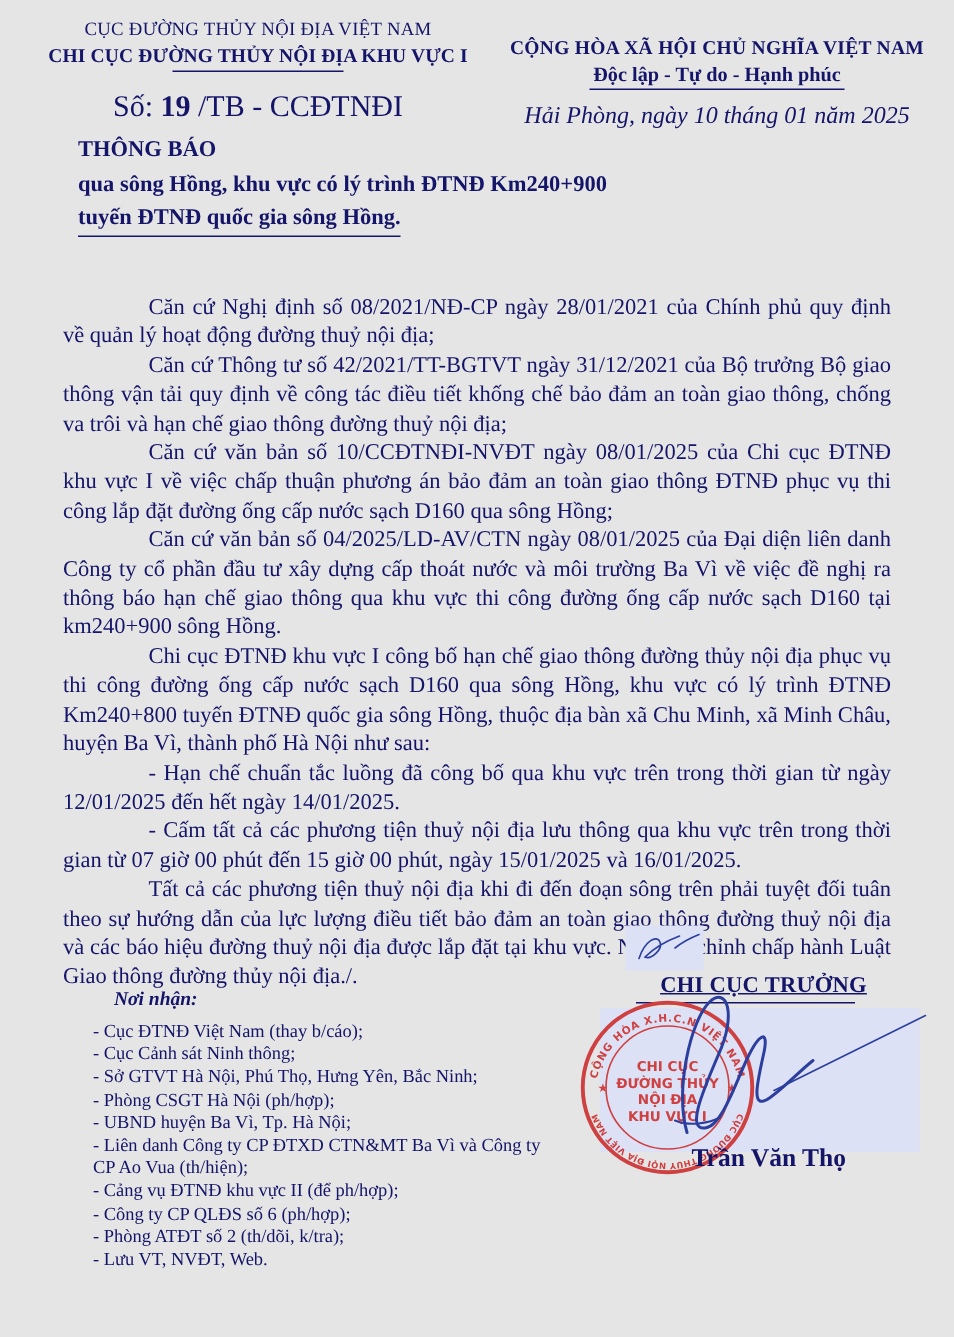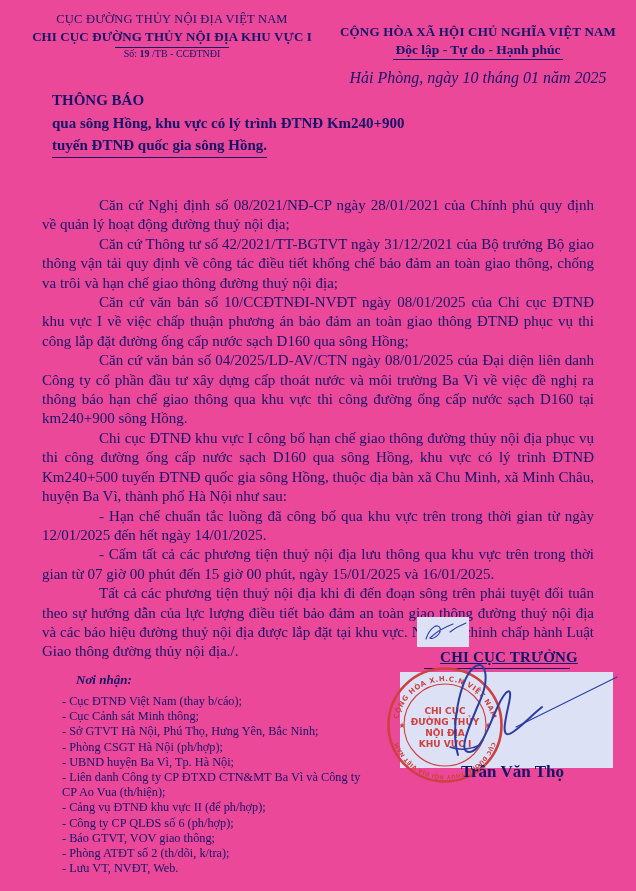--- a/index.html
+++ b/index.html
@@ -1,44 +1,44 @@
 <!DOCTYPE html>
 <html><head>
 <meta charset="utf-8">
 <style>
   html,body { margin:0; padding:0; background:#888; }
   .page {
     position:relative; width:636px; height:891px; margin:0 auto;
-    background:#ec4899; overflow:hidden;
+    background:#e5e5e5; overflow:hidden;
     font-family:"Liberation Serif","DejaVu Serif",serif;
     color:#141468;
   }
   
   .h-left { position:absolute; left:20px; top:12px; width:304px; text-align:center; }
   .h-left .l1 { font-size:12.5px; letter-spacing:.2px; }
   .h-left .l2 { font-size:13px; font-weight:bold; margin-top:2px; letter-spacing:.1px; }
   .h-left .rule { width:114px; border-top:1.5px solid #141468; margin:2px auto 0; height:0; }
-  .h-left .so { font-size:10px; }
+  .h-left .so { margin-top:12px; font-size:20px; }
   .h-left .so .num { font-weight:bold; }
   .h-right { position:absolute; left:328px; top:24px; width:300px; text-align:center; }
   .h-right .l1 { font-size:13px; font-weight:bold; letter-spacing:.2px; }
   .h-right .l2 { display:inline-block; font-size:13.5px; font-weight:bold;
                  border-bottom:1.5px solid #141468; padding:0 2px 1px; margin-top:2px; }
   .h-right .dateline { margin-top:9px; font-size:16px; font-style:italic; }
   
   .title-block { position:absolute; left:52px; top:92px; width:552px; text-align:left; font-weight:bold; }
   .title-block .kind { font-size:15px; margin-bottom:4px; }
   .title-block .tl { font-size:15px; line-height:21.5px; }
   .title-block .tl .und { display:inline-block; border-bottom:1.5px solid #141468; padding-bottom:1px; }
   
   .body-text { position:absolute; left:42px; top:196px; width:552px;
                font-size:15px; line-height:19.4px; text-align:justify; }
   .body-text p { margin:0; text-indent:57px; }
   
-  .recipients { position:absolute; left:62px; top:672px; width:312px; font-size:12.3px; }
+  .recipients { position:absolute; left:62px; top:658px; width:312px; font-size:12.3px; }
   .recipients .head { font-weight:bold; font-style:italic; font-size:13px; margin:0 0 6px 14px; }
   .recipients .item { line-height:15.2px; }
   .sel-big   { position:absolute; left:400px; top:672px; width:213px; height:96px; background:#dce1f6; }
   .sel-small { position:absolute; left:417px; top:617px; width:52px; height:30px; background:#dce1f6; }
   .sig-title { position:absolute; left:420px; top:649px; width:178px; text-align:center;
                font-weight:bold; font-size:15px; letter-spacing:.2px;text-decoration:underline; }
   .sig-title-rule { position:absolute; left:424px; top:668px; width:146px; border-top:1.5px solid #141468; height:0; }
   .stamp-svg { position:absolute; left:384px; top:664px; }
   .sig-svg   { position:absolute; left:420px; top:655px; }
   .scribble-svg { position:absolute; left:419px; top:617px; }
@@ -67,21 +67,21 @@
     <div class="kind">THÔNG BÁO</div>
     <div class="tl">qua sông Hồng, khu vực có lý trình ĐTNĐ Km240+900</div>
     <div class="tl"><span class="und">tuyến ĐTNĐ quốc gia sông Hồng.</span></div>
   </div>
 
   <div class="body-text">
     <p>Căn cứ Nghị định số 08/2021/NĐ-CP ngày 28/01/2021 của Chính phủ quy định về quản lý hoạt động đường thuỷ nội địa;</p>
     <p>Căn cứ Thông tư số 42/2021/TT-BGTVT ngày 31/12/2021 của Bộ trưởng Bộ giao thông vận tải quy định về công tác điều tiết khống chế bảo đảm an toàn giao thông, chống va trôi và hạn chế giao thông đường thuỷ nội địa;</p>
     <p>Căn cứ văn bản số 10/CCĐTNĐI-NVĐT ngày 08/01/2025 của Chi cục ĐTNĐ khu vực I về việc chấp thuận phương án bảo đảm an toàn giao thông ĐTNĐ phục vụ thi công lắp đặt đường ống cấp nước sạch D160 qua sông Hồng;</p>
     <p>Căn cứ văn bản số 04/2025/LD-AV/CTN ngày 08/01/2025 của Đại diện liên danh Công ty cổ phần đầu tư xây dựng cấp thoát nước và môi trường Ba Vì về việc đề nghị ra thông báo hạn chế giao thông qua khu vực thi công đường ống cấp nước sạch D160 tại km240+900 sông Hồng.</p>
-    <p>Chi cục ĐTNĐ khu vực I công bố hạn chế giao thông đường thủy nội địa phục vụ thi công đường ống cấp nước sạch D160 qua sông Hồng, khu vực có lý trình ĐTNĐ Km240+500 tuyến ĐTNĐ quốc gia sông Hồng, thuộc địa bàn xã Chu Minh, xã Minh Châu, huyện Ba Vì, thành phố Hà Nội như sau:</p>
+    <p>Chi cục ĐTNĐ khu vực I công bố hạn chế giao thông đường thủy nội địa phục vụ thi công đường ống cấp nước sạch D160 qua sông Hồng, khu vực có lý trình ĐTNĐ Km240+800 tuyến ĐTNĐ quốc gia sông Hồng, thuộc địa bàn xã Chu Minh, xã Minh Châu, huyện Ba Vì, thành phố Hà Nội như sau:</p>
     <p>- Hạn chế chuẩn tắc luồng đã công bố qua khu vực trên trong thời gian từ ngày 12/01/2025 đến hết ngày 14/01/2025.</p>
     <p>- Cấm tất cả các phương tiện thuỷ nội địa lưu thông qua khu vực trên trong thời gian từ 07 giờ 00 phút đến 15 giờ 00 phút, ngày 15/01/2025 và 16/01/2025.</p>
     <p>Tất cả các phương tiện thuỷ nội địa khi đi đến đoạn sông trên phải tuyệt đối tuân theo sự hướng dẫn của lực lượng điều tiết bảo đảm an toàn giao thông đường thuỷ nội địa và các báo hiệu đường thuỷ nội địa được lắp đặt tại khu vực. Nghiêm chỉnh chấp hành Luật Giao thông đường thủy nội địa./.</p>
   </div>
 
   <div class="sel-small"></div>
   <div class="sel-big"></div>
 
   <svg class="scribble-svg" width="50" height="30" viewBox="0 0 50 30">
     <path d="M7,22 C11,10 19,6 21,11 C23,16 15,23 11,21 C17,15 26,10 34,7 M31,15 C36,11 42,8 47,6" fill="none" stroke="#2c3e9e" stroke-width="1.1" stroke-linecap="round"></path>
@@ -113,25 +113,24 @@
     <path d="M 38,100 C 30,72 40,26 53,13 C 65,2 71,22 59,48 C 47,76 38,98 50,97 C 61,96 70,68 78,51 C 86,34 93,30 89,48 C 85,66 80,86 93,77 C 103,70 112,60 122,52" fill="none" stroke="#2c3e9e" stroke-width="2" stroke-linecap="round"></path>
     <path d="M 30,92 C 40,96 52,94 60,90" fill="none" stroke="#2c3e9e" stroke-width="1.4" stroke-linecap="round"></path>
     <path d="M 96,72 L 197,22" fill="none" stroke="#2c3e9e" stroke-width="1.1" stroke-linecap="round"></path>
   </svg>
 
   <div class="signer">Trần Văn Thọ</div>
 
   <div class="recipients">
     <div class="head">Nơi nhận:</div>
     <div class="item">- Cục ĐTNĐ Việt Nam (thay b/cáo);</div>
-    <div class="item">- Cục Cảnh sát Minh thông;</div>
+    <div class="item">- Cục Cảnh sát Ninh thông;</div>
     <div class="item">- Sở GTVT Hà Nội, Phú Thọ, Hưng Yên, Bắc Ninh;</div>
     <div class="item">- Phòng CSGT Hà Nội (ph/hợp);</div>
     <div class="item">- UBND huyện Ba Vì, Tp. Hà Nội;</div>
     <div class="item">- Liên danh Công ty CP ĐTXD CTN&amp;MT Ba Vì và Công ty CP Ao Vua (th/hiện);</div>
     <div class="item">- Cảng vụ ĐTNĐ khu vực II (để ph/hợp);</div>
     <div class="item">- Công ty CP QLĐS số 6 (ph/hợp);</div>
-    <div class="item">- Báo GTVT, VOV giao thông;</div>
     <div class="item">- Phòng ATĐT số 2 (th/dõi, k/tra);</div>
     <div class="item">- Lưu VT, NVĐT, Web.</div>
   </div>
 
 </div>
 
 </body></html>

